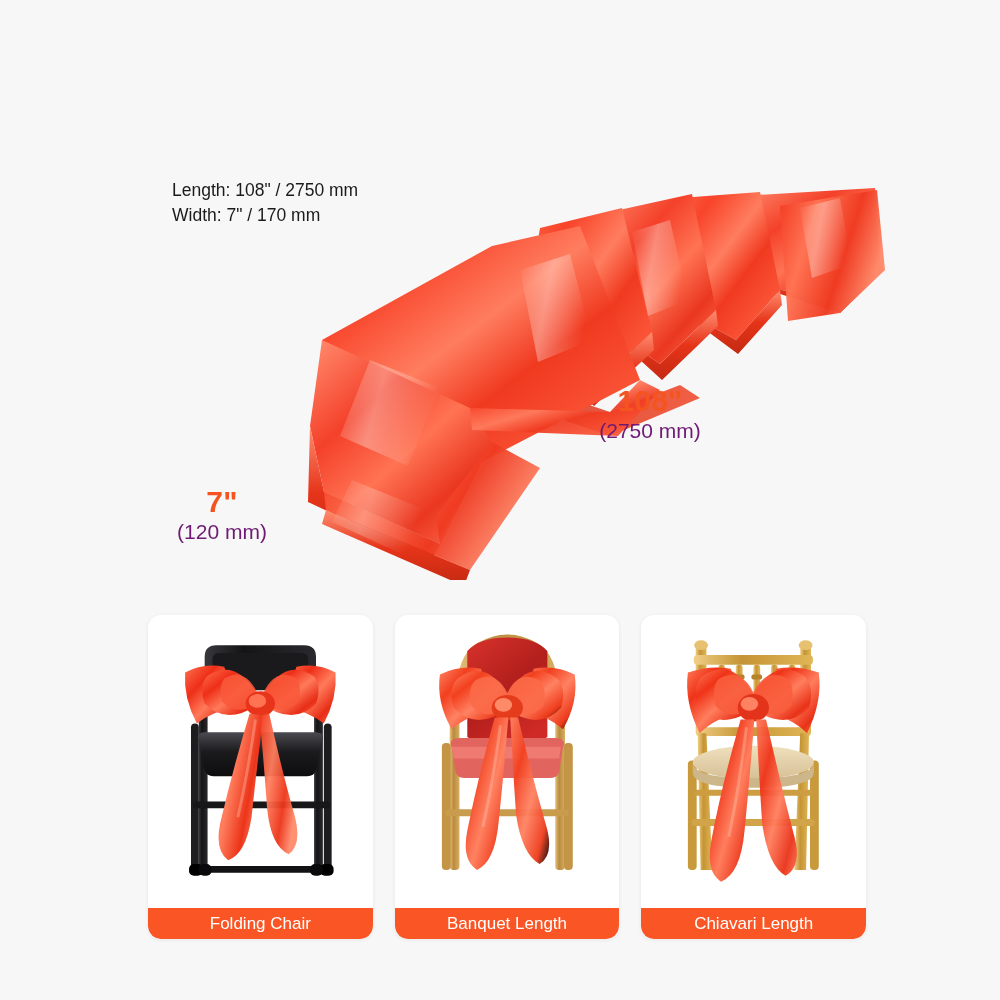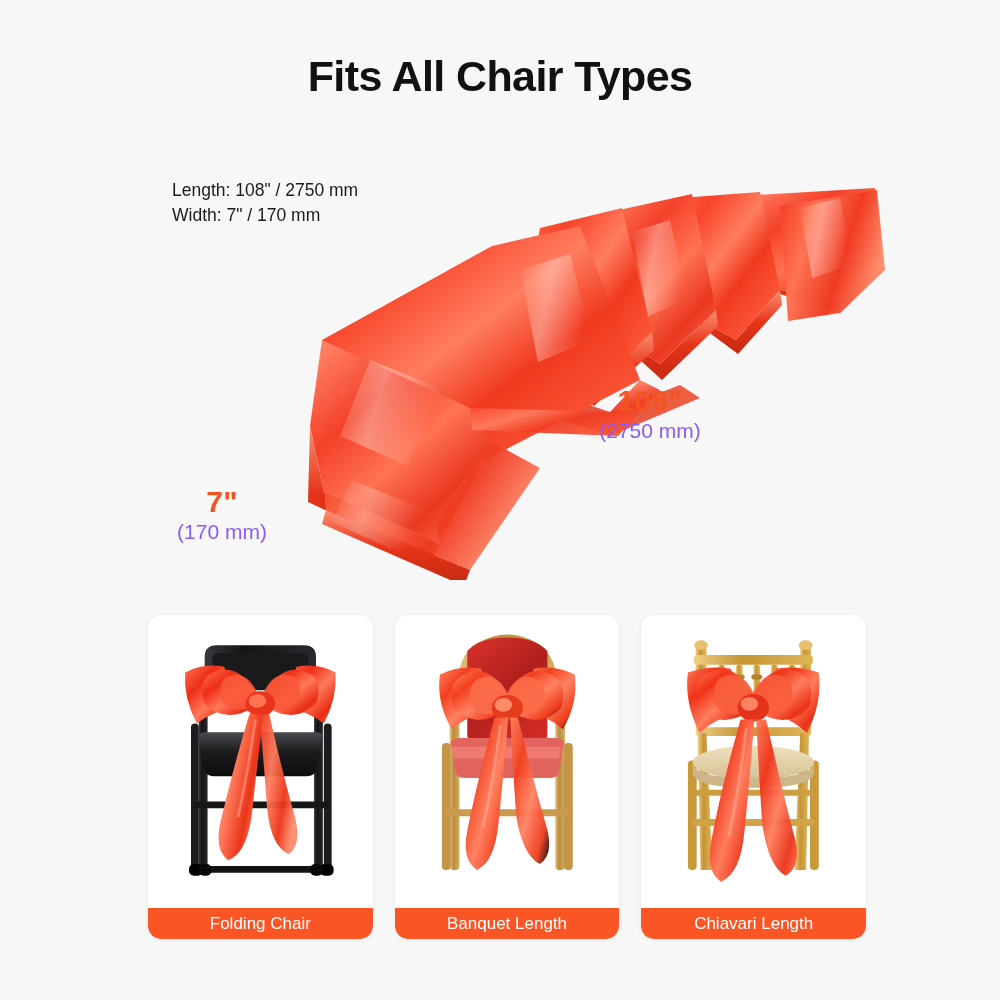--- a/index.html
+++ b/index.html
@@ -31,21 +31,21 @@
   .hero { position:absolute; top:150px; left:140px; width:760px; height:430px; }
   .hero svg { display:block; width:100%; height:100%; }
 
   
   .callout { position:absolute; text-align:center; }
   .callout .big {
     font-size:30px; font-weight:bold; color:#f4541f;
     line-height:33px; letter-spacing:0.2px;
   }
   .callout .small {
-    font-size:21px; color:#8b5cf6; line-height:28px;
+    font-size:21px; color:#701a75; line-height:28px;
   }
   .callout-len { left:560px; top:384px; width:180px; }
   .callout-wid { left:142px; top:485px; width:160px; }
 
   
   .cards {
     position:absolute; left:148px; top:615px;
     width:718px; height:324px;
     display:flex; gap:22px;
   }
@@ -72,21 +72,20 @@
     display:flex; align-items:center; justify-content:center;
     border-radius:0 0 13px 13px;
     white-space:nowrap;
   }
 </style>
 </head>
 <body>
 
 <div class="page">
 
-  <div class="title">Fits All Chair Types</div>
 
   <div class="specs">
     <div class="spec-line">Length: 108" / 2750 mm</div>
     <div class="spec-line">Width: 7" / 170 mm</div>
   </div>
 
   <div class="hero">
     <svg viewBox="0 0 760 430" xmlns="http://www.w3.org/2000/svg">
       <defs>
         <linearGradient id="satA" x1="0" y1="0" x2="1" y2="1">
@@ -160,21 +159,21 @@
     </svg>
   </div>
 
   <div class="callout callout-len">
     <div class="big">108"</div>
     <div class="small">(2750 mm)</div>
   </div>
 
   <div class="callout callout-wid">
     <div class="big">7"</div>
-    <div class="small">(170 mm)</div>
+    <div class="small">(120 mm)</div>
   </div>
 
   <div class="cards">
 
     <div class="card">
       <div class="card-figure">
         <svg viewBox="0 0 230 292" xmlns="http://www.w3.org/2000/svg">
           <defs>
             <linearGradient id="blkF" x1="0" y1="0" x2="1" y2="0">
               <stop offset="0%" stop-color="#39393d"></stop>

